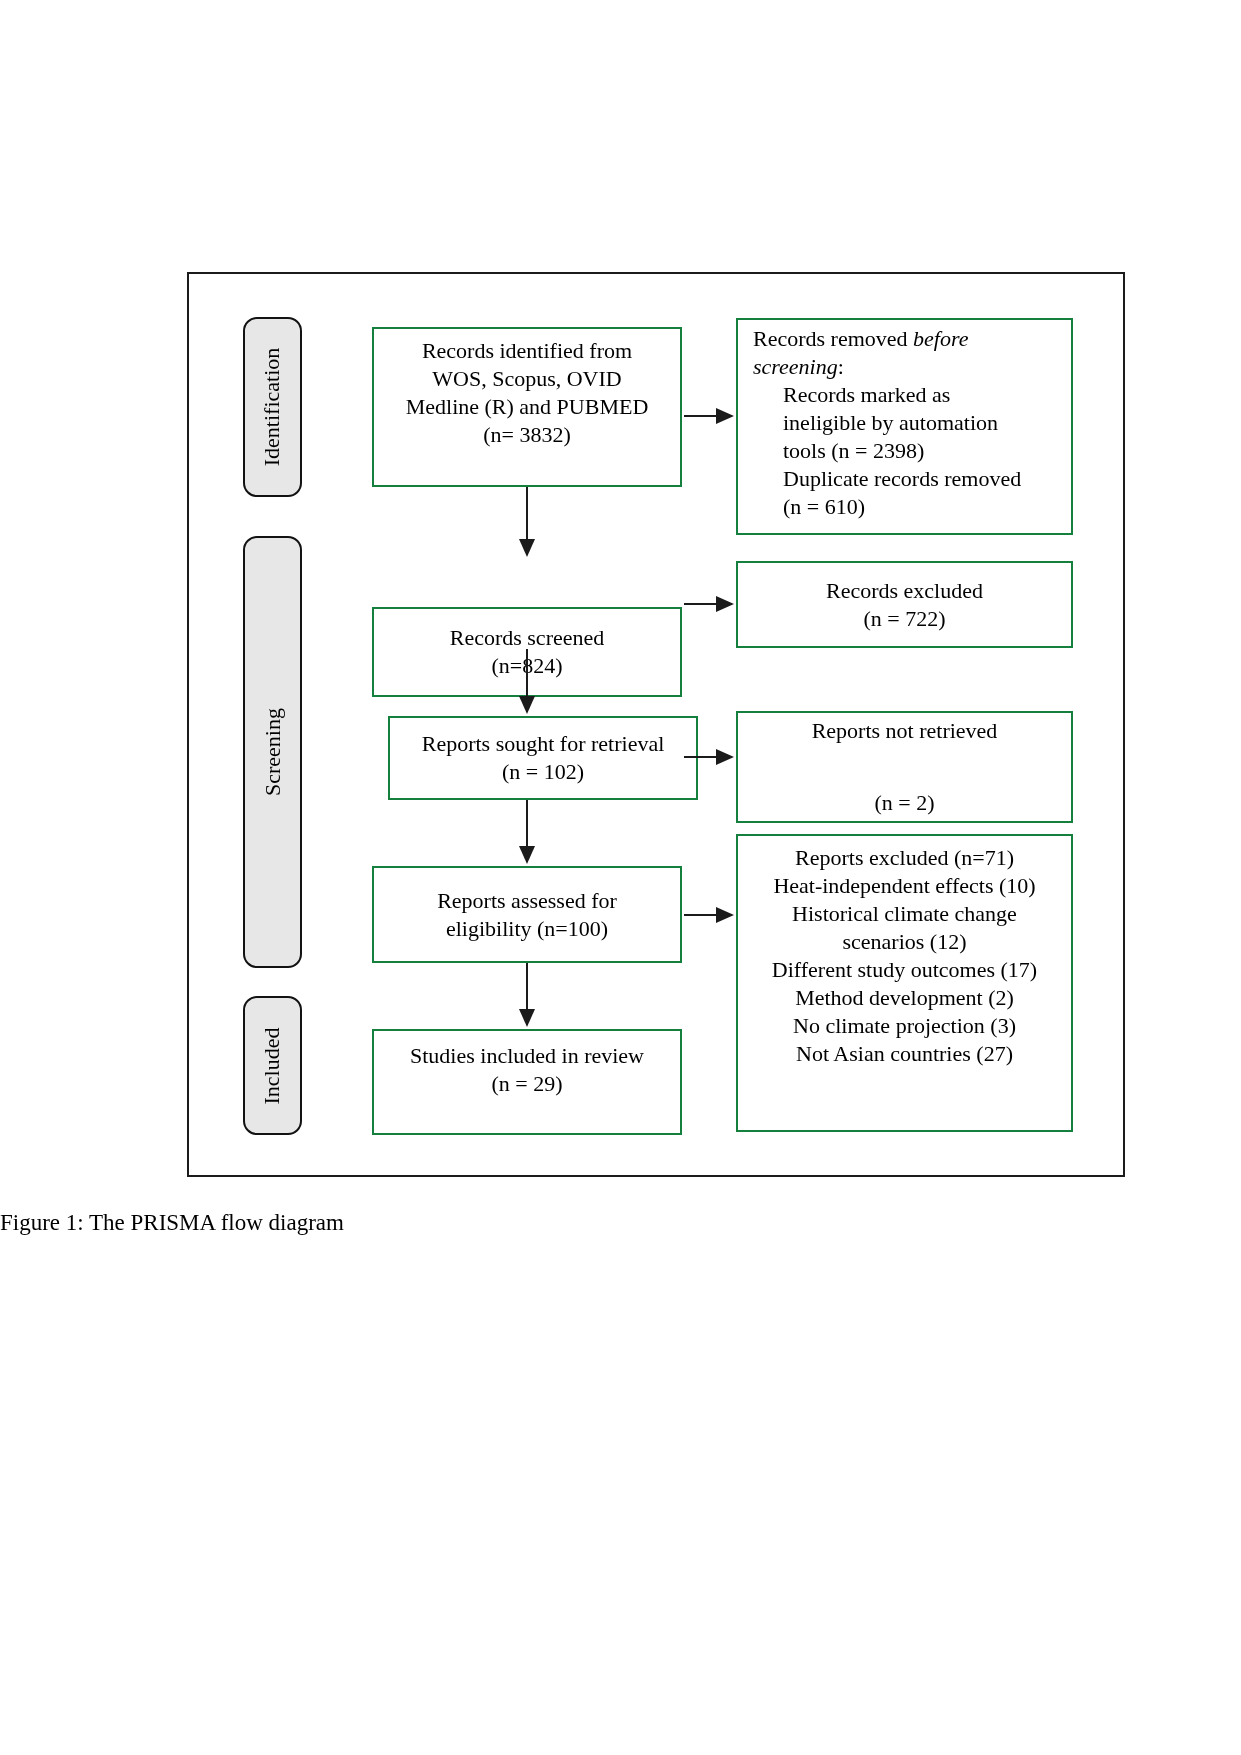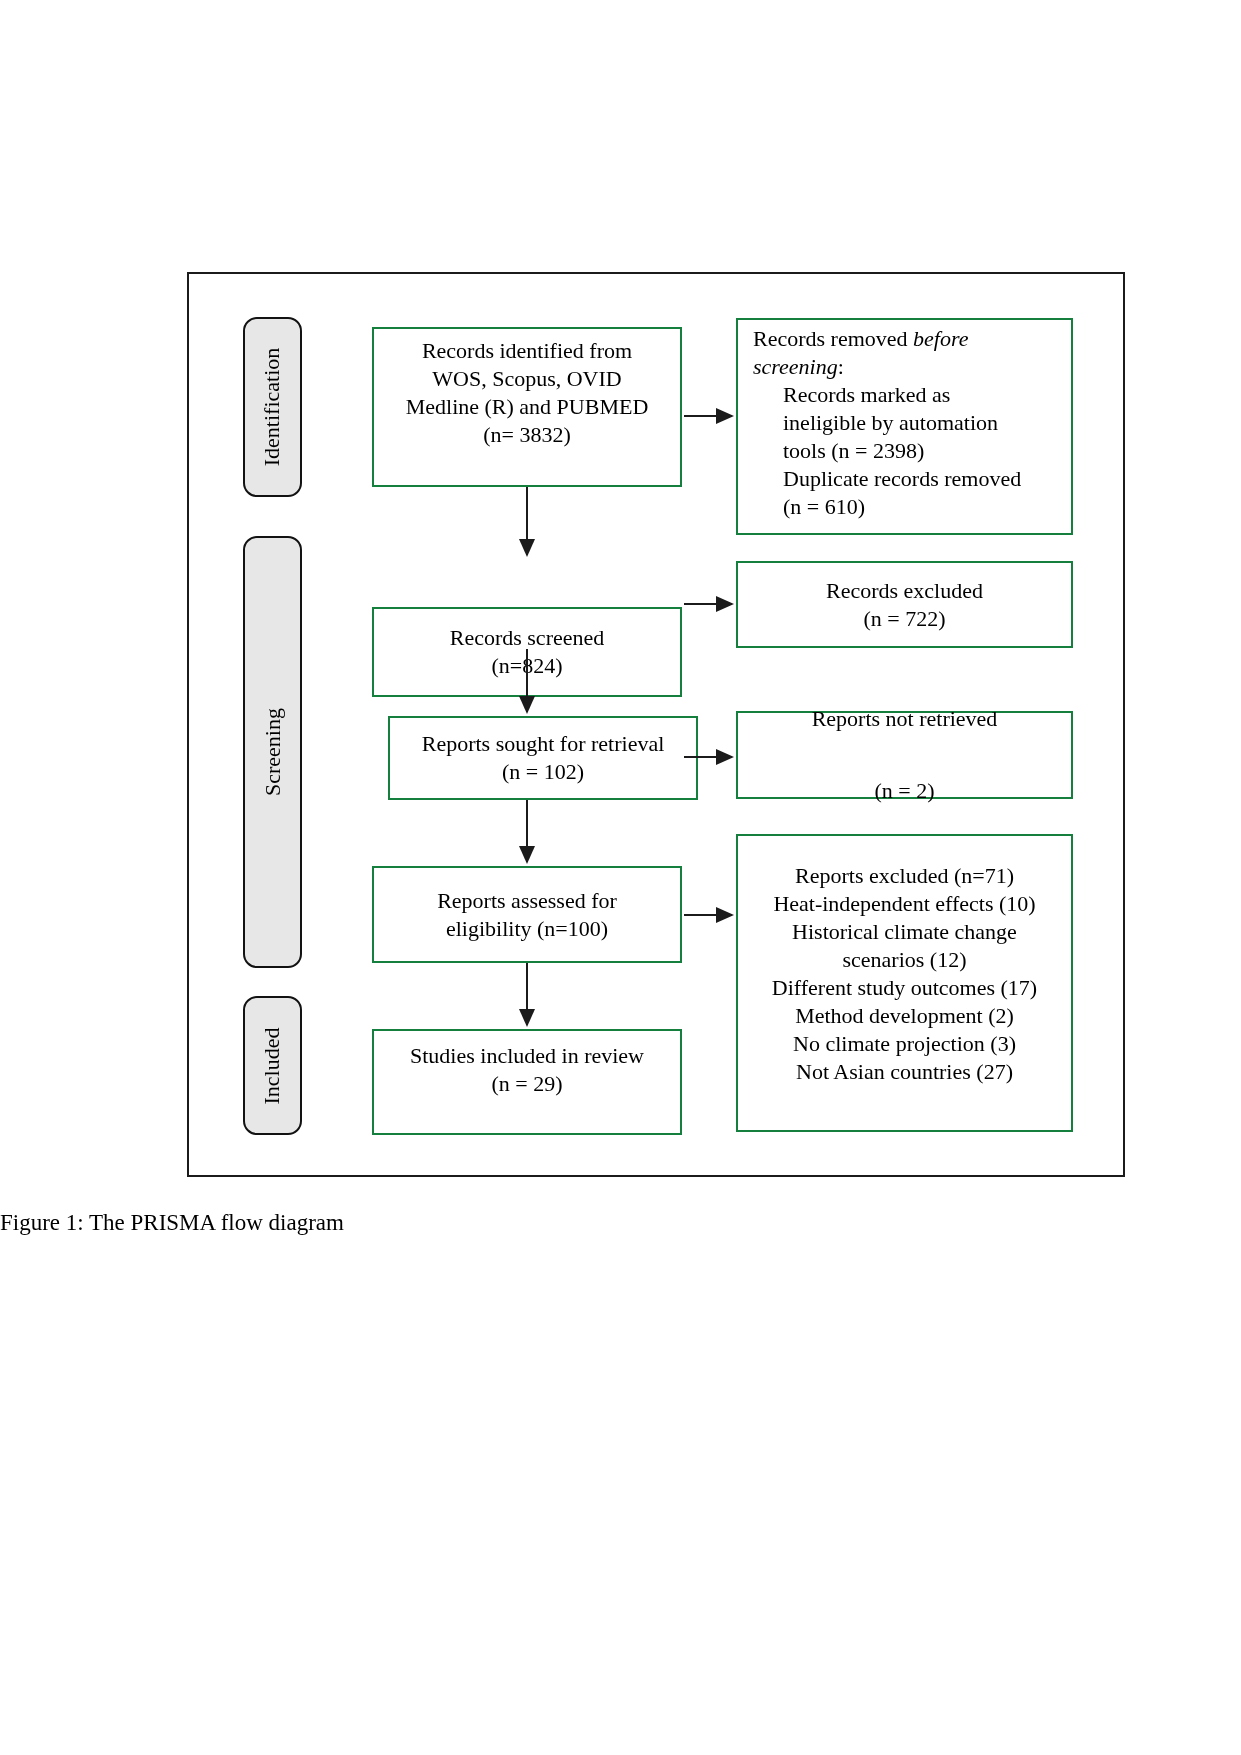--- a/index.html
+++ b/index.html
@@ -57,22 +57,22 @@
   .centered { display: flex; flex-direction: column; justify-content: center; }
 
   .box-a  { top: 327px;  height: 160px; padding-top: 8px; }
   .box-b  { top: 559px;  height: 90px; margin-top: 48px;  }
   .box-c  { top: 716px;  height: 84px; margin-left: 16px;  }
   .box-d  { top: 866px;  height: 97px;  }
   .box-e  { top: 1029px; height: 106px; padding-top: 11px; }
 
   .box-r1 { top: 318px;  height: 217px; text-align: left; padding: 5px 6px 0 15px; }
   .box-r2 { top: 561px;  height: 87px;  }
-  .box-r3 { top: 711px;  height: 88px; gap: 44px;  }
-  .box-r4 { top: 834px;  height: 298px; padding-top: 26px; }
+  .box-r3 { top: 711px;  height: 112px; gap: 44px;  }
+  .box-r4 { top: 834px;  height: 298px; padding-top: 8px; }
 
   .r1-items .bline { margin-left: 30px; text-align: left; }
   .box-r1 em, .box-r1 .bline, .r1-head { font-style: normal; }
   .r1-head em { font-style: italic; }
 
   .arrows {
     position: absolute;
     left: 0; top: 0;
     width: 1241px; height: 1755px;
     pointer-events: none;

